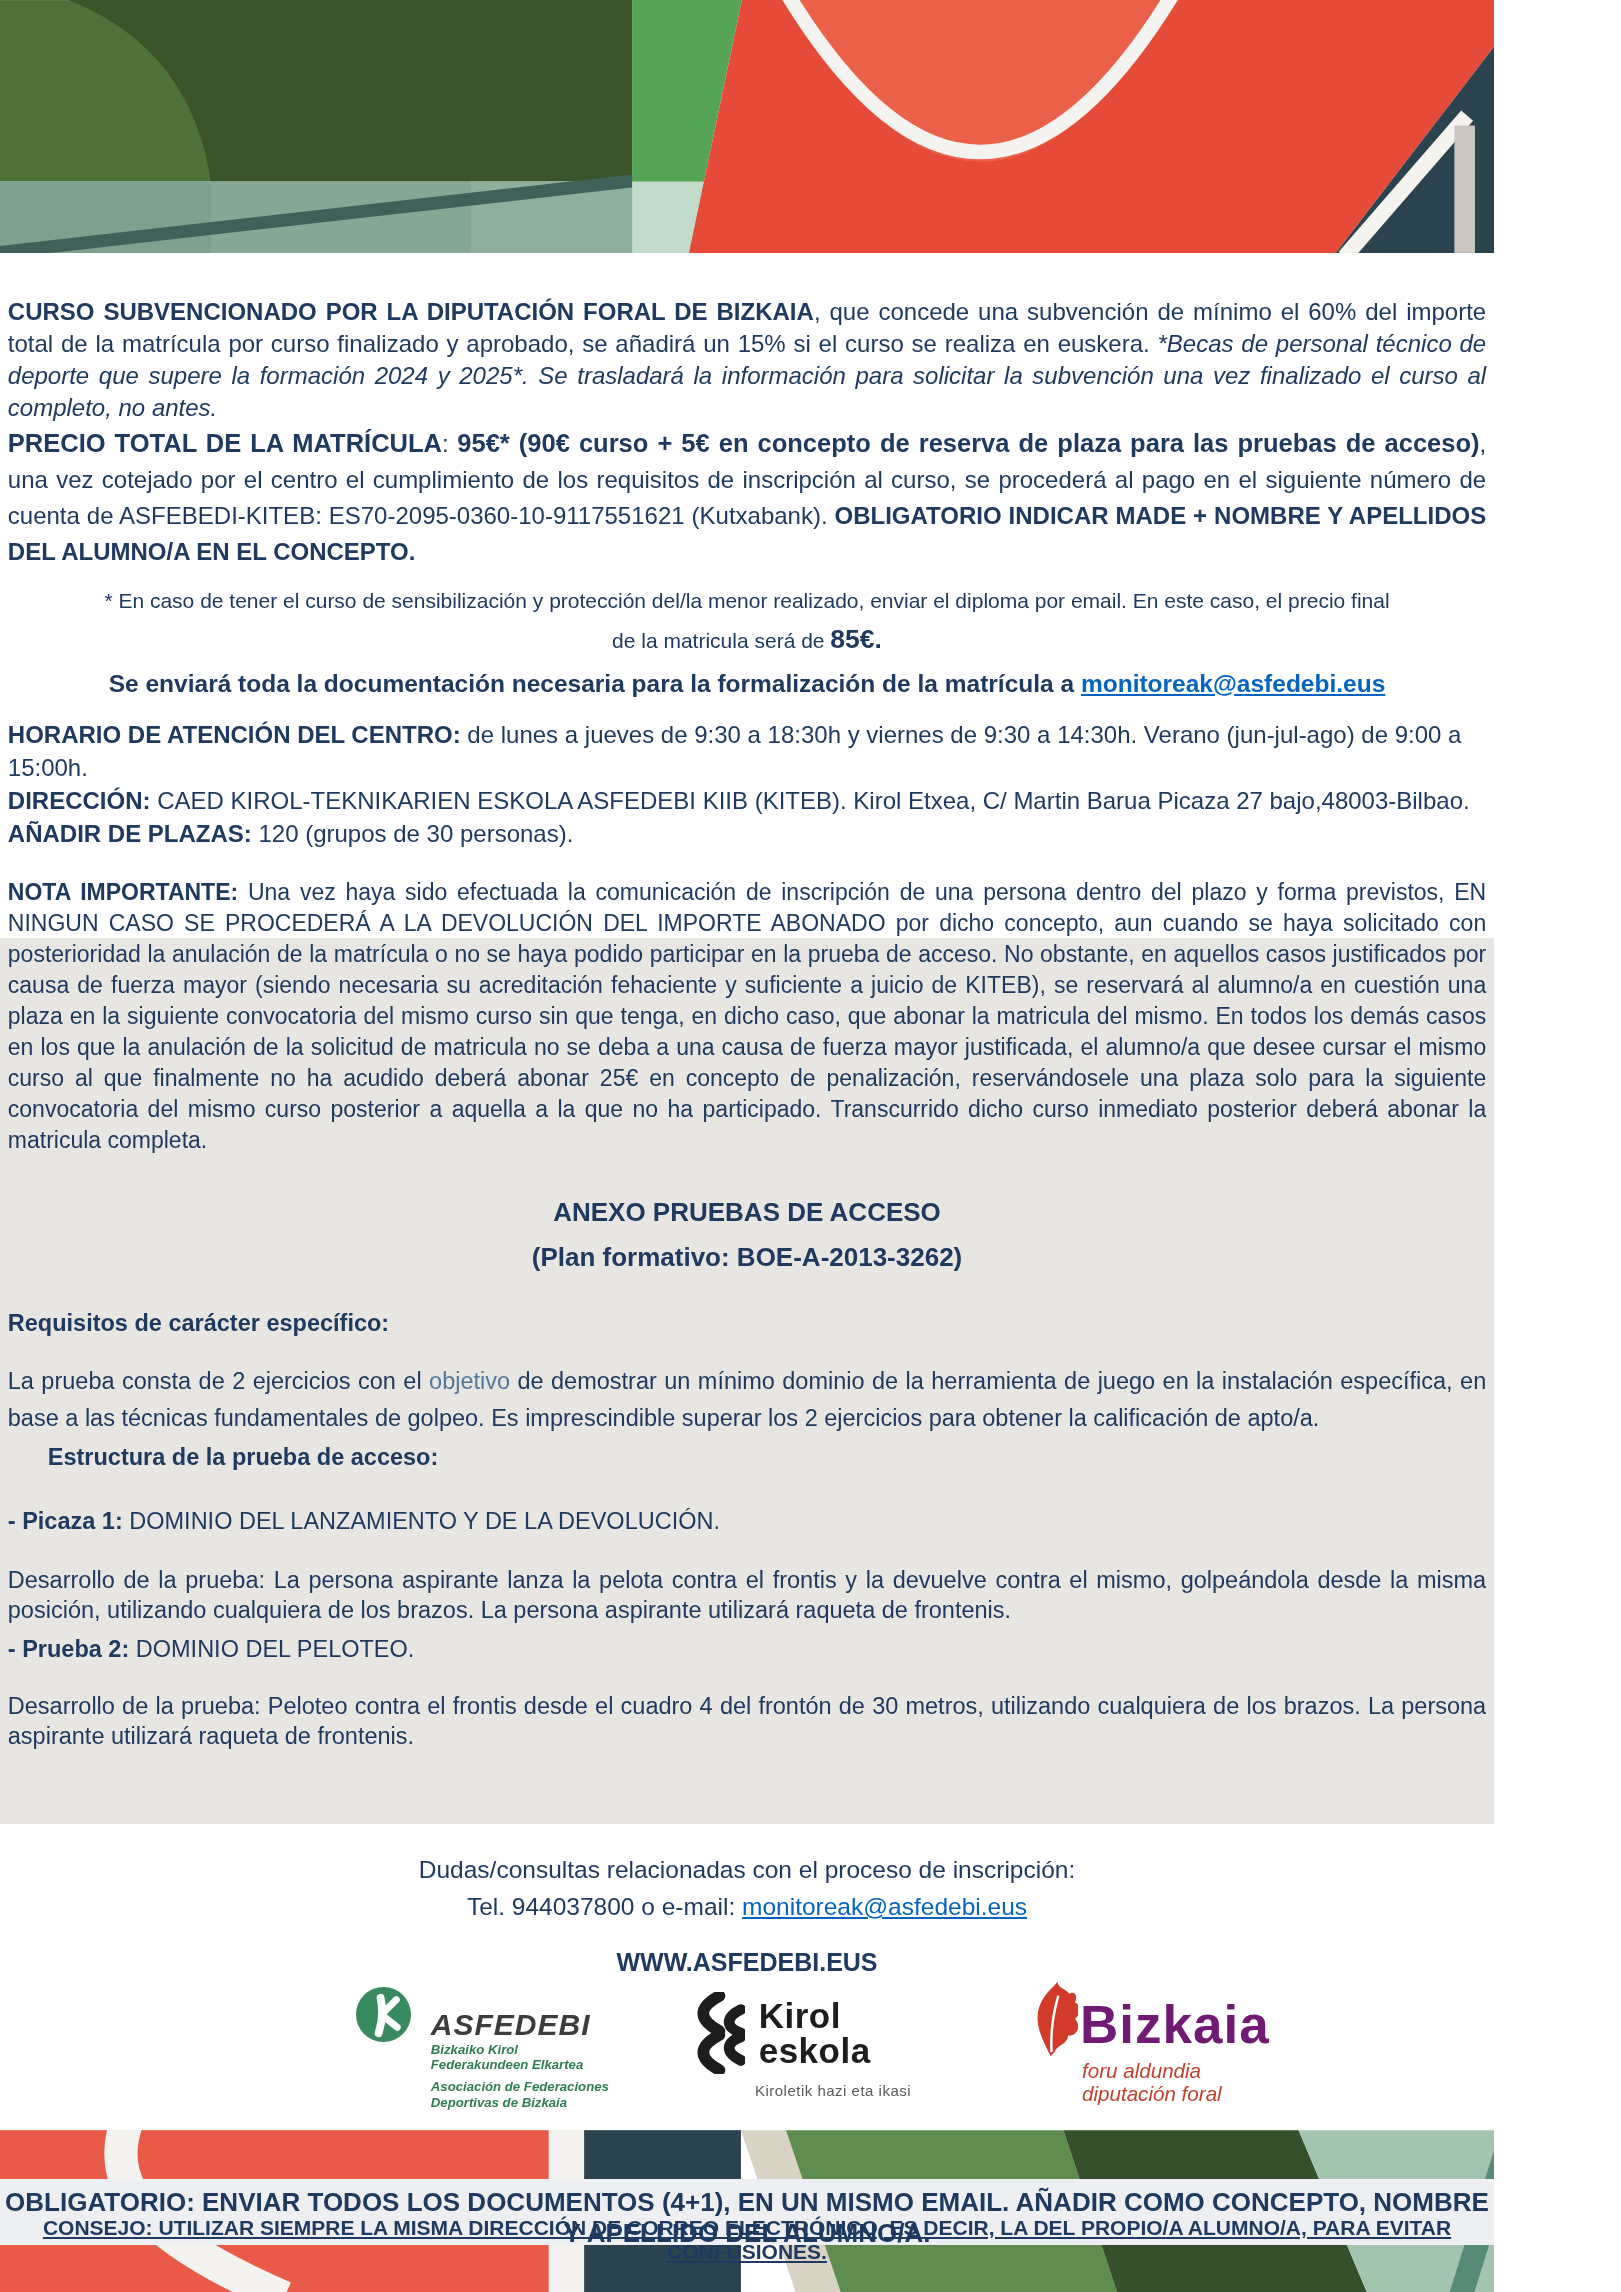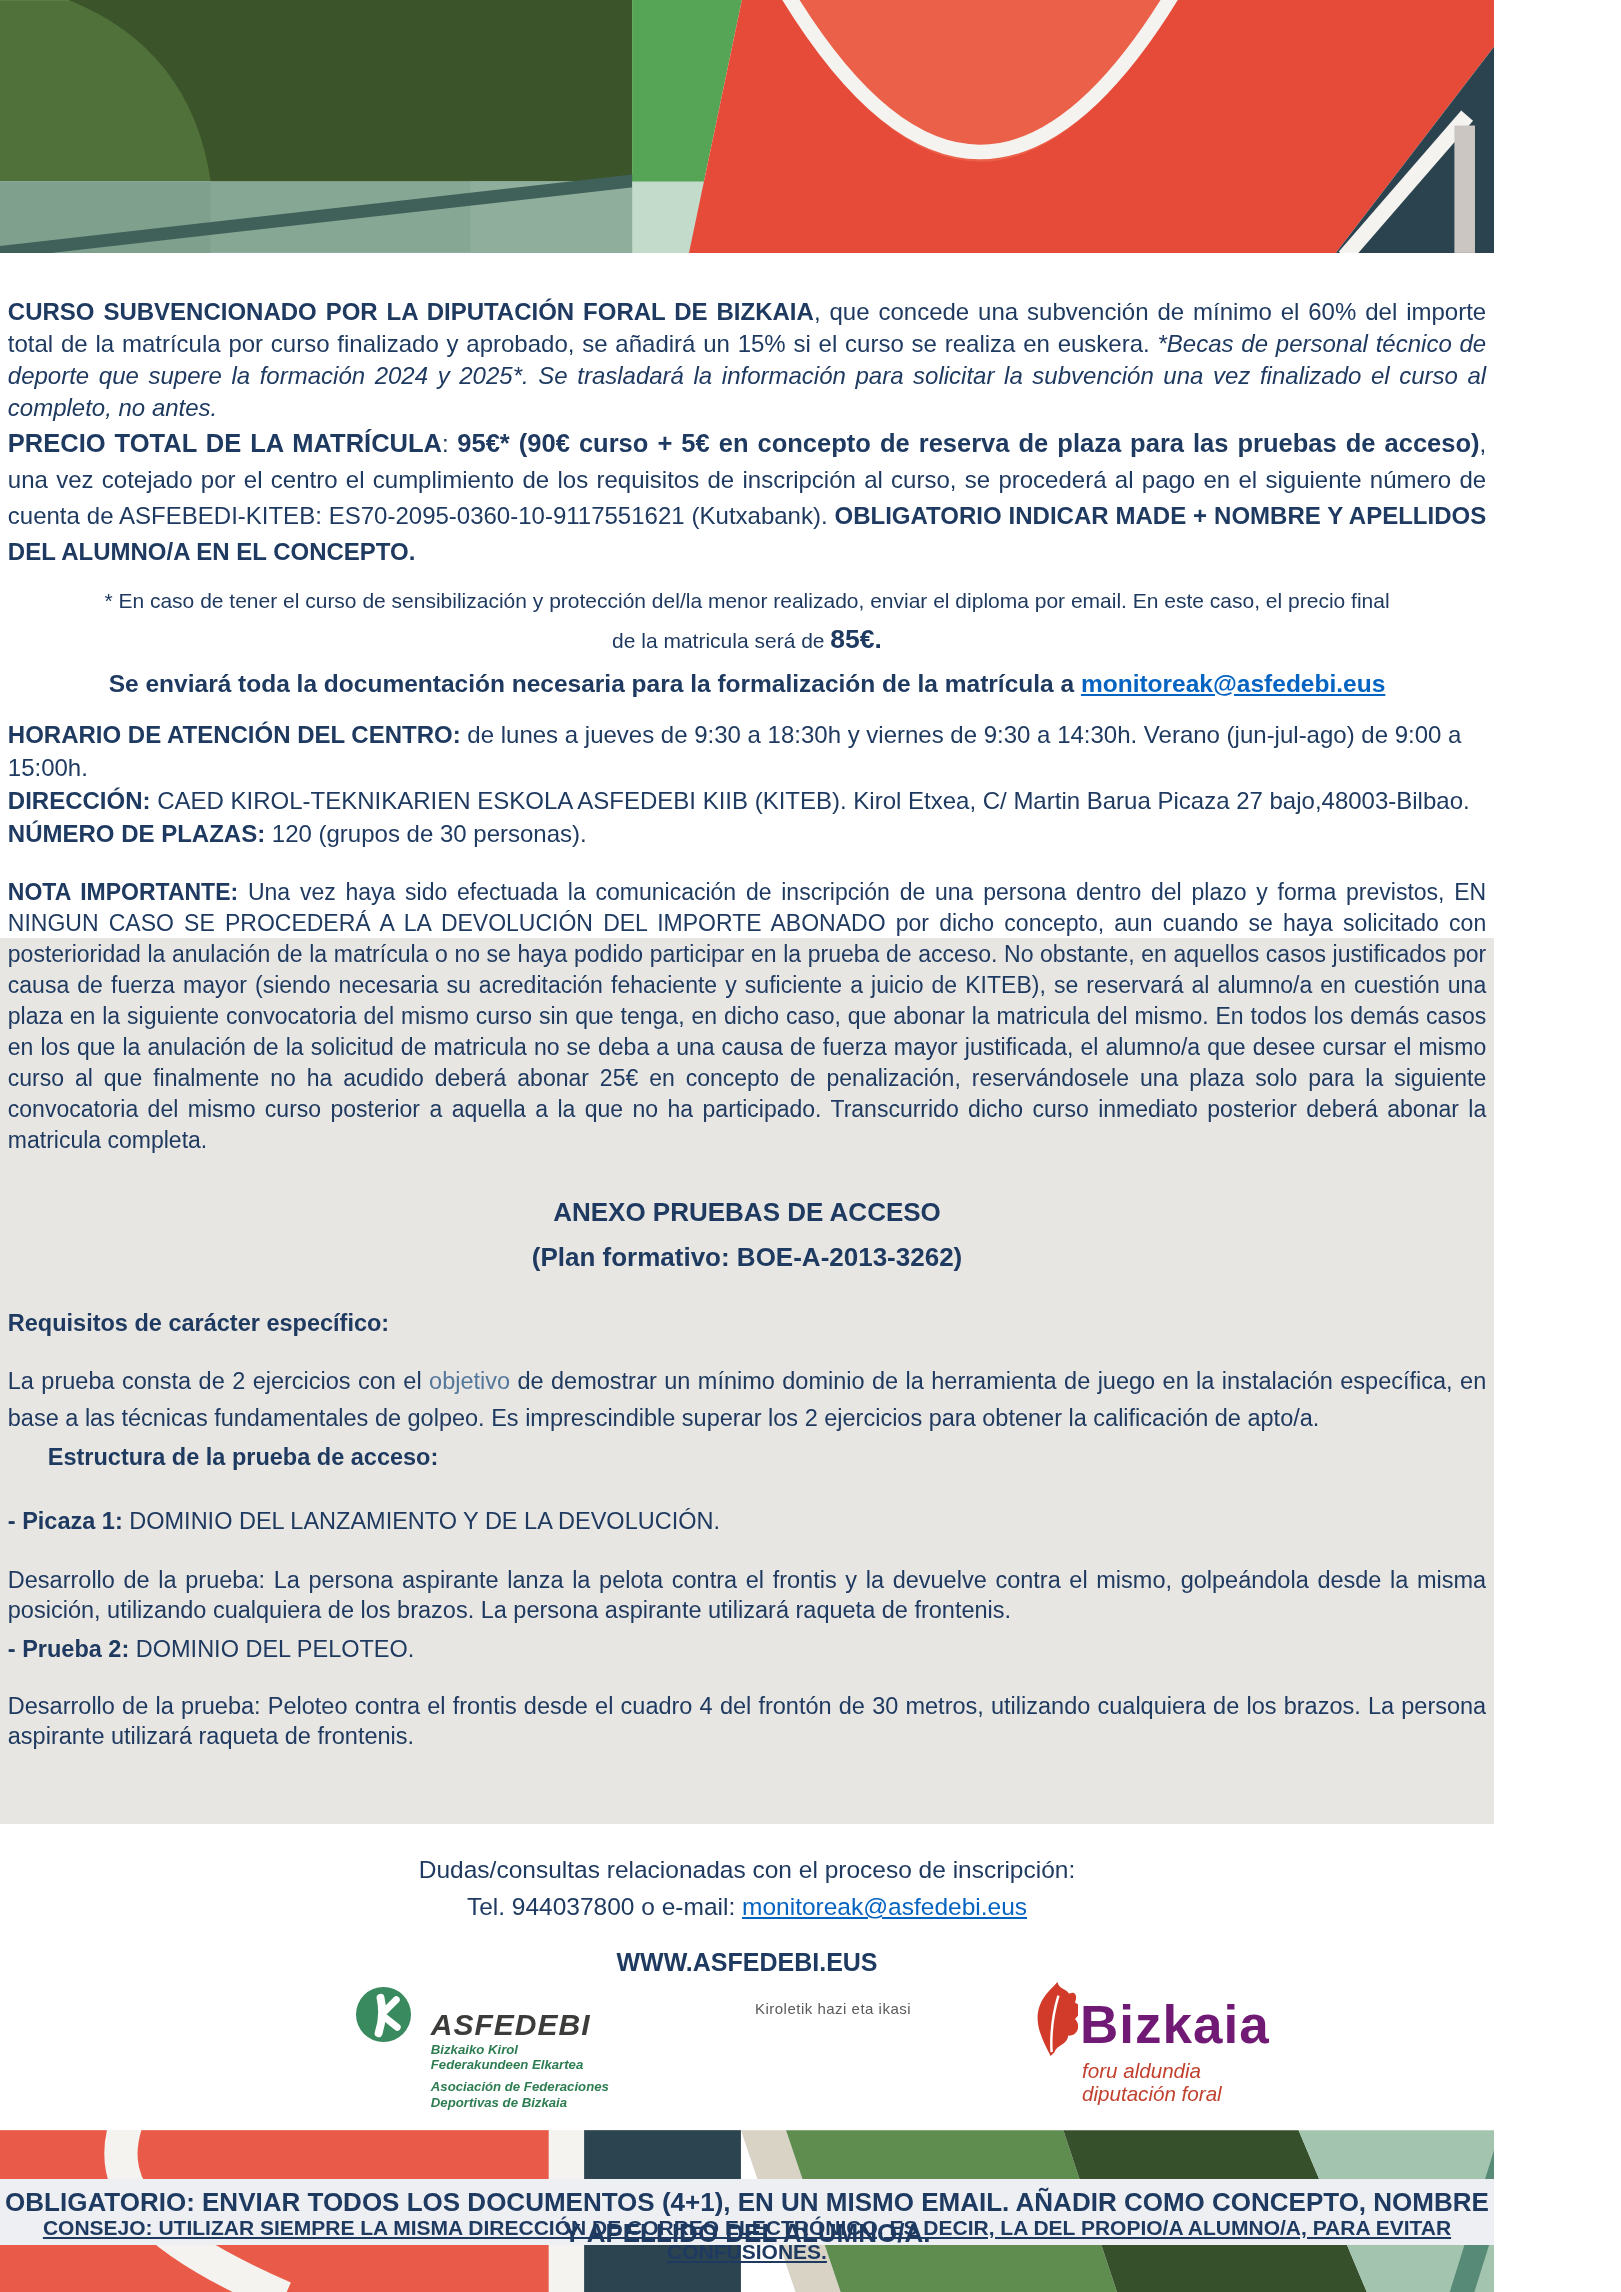--- a/index.html
+++ b/index.html
@@ -92,21 +92,21 @@
 
   <p class="abs txt just precio"><b class="hl">PRECIO TOTAL DE LA MATRÍCULA</b><span>: </span><b class="hl">95€* (90€ curso + 5€ en concepto de reserva de plaza para las pruebas de acceso)</b><span>, una vez cotejado por el centro el cumplimiento de los requisitos de inscripción al curso, se procederá al pago en el siguiente número de cuenta de ASFEBEDI-KITEB: ES70-2095-0360-10-9117551621 (Kutxabank). </span><b>OBLIGATORIO INDICAR MADE + NOMBRE Y APELLIDOS DEL ALUMNO/A EN EL CONCEPTO.</b></p>
 
   <p class="abs ctr footnote"><span>* En caso de tener el curso de sensibilización y protección del/la menor realizado, enviar el diploma por email. En este caso, el precio final de la matricula será de </span><span class="big">85€.</span></p>
 
   <p class="abs txt ctr envio"><span>Se enviará toda la documentación necesaria para la formalización de la matrícula a </span><a class="link">monitoreak@asfedebi.eus</a></p>
 
   <div class="abs txt centro">
     <div><b>HORARIO DE ATENCIÓN DEL CENTRO:</b><span> de lunes a jueves de 9:30 a 18:30h y viernes de 9:30 a 14:30h. Verano (jun-jul-ago) de 9:00 a 15:00h.</span></div>
     <div><b>DIRECCIÓN:</b><span> CAED KIROL-TEKNIKARIEN ESKOLA ASFEDEBI KIIB (KITEB). Kirol Etxea, C/ Martin Barua Picaza 27 bajo,48003-Bilbao.</span></div>
-    <div><b>NÚMERO DE PLAZAS:</b><span> 120 (grupos de 30 personas).</span></div>
+    <div><b>AÑADIR DE PLAZAS:</b><span> 120 (grupos de 30 personas).</span></div>
   </div>
 
   <p class="abs txt just nota"><b>NOTA IMPORTANTE: </b><span>Una vez haya sido efectuada la comunicación de inscripción de una persona dentro del plazo y forma previstos, EN NINGUN CASO SE PROCEDERÁ A LA DEVOLUCIÓN DEL IMPORTE ABONADO por dicho concepto, aun cuando se haya solicitado con posterioridad la anulación de la matrícula o no se haya podido participar en la prueba de acceso. No obstante, en aquellos casos justificados por causa de fuerza mayor (siendo necesaria su acreditación fehaciente y suficiente a juicio de KITEB), se reservará al alumno/a en cuestión una plaza en la siguiente convocatoria del mismo curso sin que tenga, en dicho caso, que abonar la matricula del mismo. En todos los demás casos en los que la anulación de la solicitud de matricula no se deba a una causa de fuerza mayor justificada, el alumno/a que desee cursar el mismo curso al que finalmente no ha acudido deberá abonar 25€ en concepto de penalización, reservándosele una plaza solo para la siguiente convocatoria del mismo curso posterior a aquella a la que no ha participado. Transcurrido dicho curso inmediato posterior deberá abonar la matricula completa.</span></p>
 
   <div class="abs txt ctr anexo">
     <div>ANEXO PRUEBAS DE ACCESO</div>
     <div>(Plan formativo: BOE-A-2013-3262)</div>
   </div>
 
   <div class="abs txt req-h">Requisitos de carácter específico:</div>
@@ -137,20 +137,34 @@
       <div class="name">ASFEDEBI</div>
       <div class="sub">Bizkaiko Kirol</div>
       <div class="sub">Federakundeen Elkartea</div>
       <div class="gap"></div>
       <div class="sub">Asociación de Federaciones</div>
       <div class="sub">Deportivas de Bizkaia</div>
     </span>
   </div>
 
   <div class="abs kirol">
+    <div class="row">
+      <span>
+        <svg width="59" height="82" viewBox="0 0 60 84">
+          <path d="M34,4 C12,16 12,28 34,40" stroke="#1d1d1b" stroke-width="12" fill="none" stroke-linecap="round"></path>
+          <path d="M34,44 C12,56 12,68 34,80" stroke="#1d1d1b" stroke-width="12" fill="none" stroke-linecap="round"></path>
+          <path d="M56,18 C40,26 40,36 56,42" stroke="#1d1d1b" stroke-width="11" fill="none" stroke-linecap="round"></path>
+          <path d="M56,46 C40,52 40,62 56,70" stroke="#1d1d1b" stroke-width="11" fill="none" stroke-linecap="round"></path>
+        </svg>
+      </span>
+      <span class="names">
+        <div>Kirol</div>
+        <div>eskola</div>
+      </span>
+    </div>
     <div class="tag">Kiroletik hazi eta ikasi</div>
   </div>
 
   <div class="abs bizkaia">
     <div class="row">
       <span>
         <svg width="47" height="78" viewBox="0 0 48 80">
           <path d="M20,78 C12,62 2,44 9,26 C13,15 21,9 27,2 C29,10 35,8 39,14 C45,11 48,16 45,23 C52,26 51,35 45,40 C52,47 47,58 38,57 C37,67 27,66 24,74 Z" fill="#d23b2a"></path>
           <path d="M21,74 C20,56 22,36 28,16" stroke="#ffffff" stroke-width="2.5" fill="none"></path>
         </svg>

